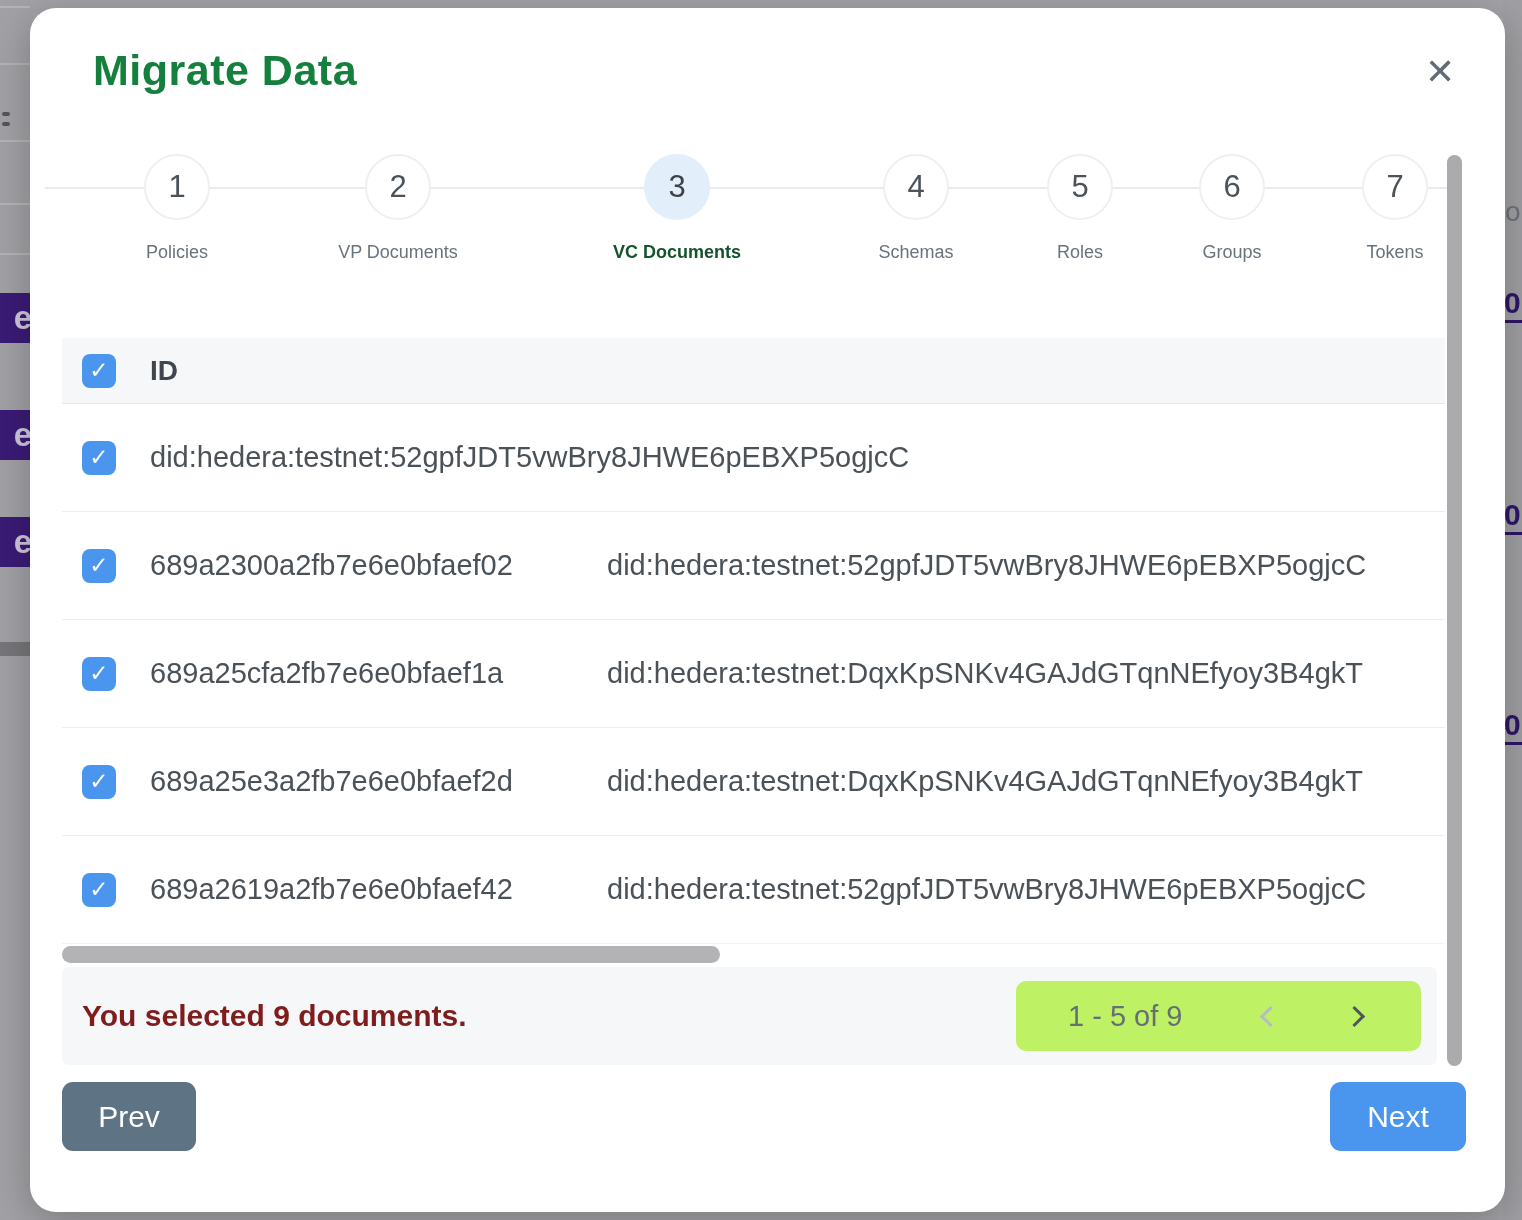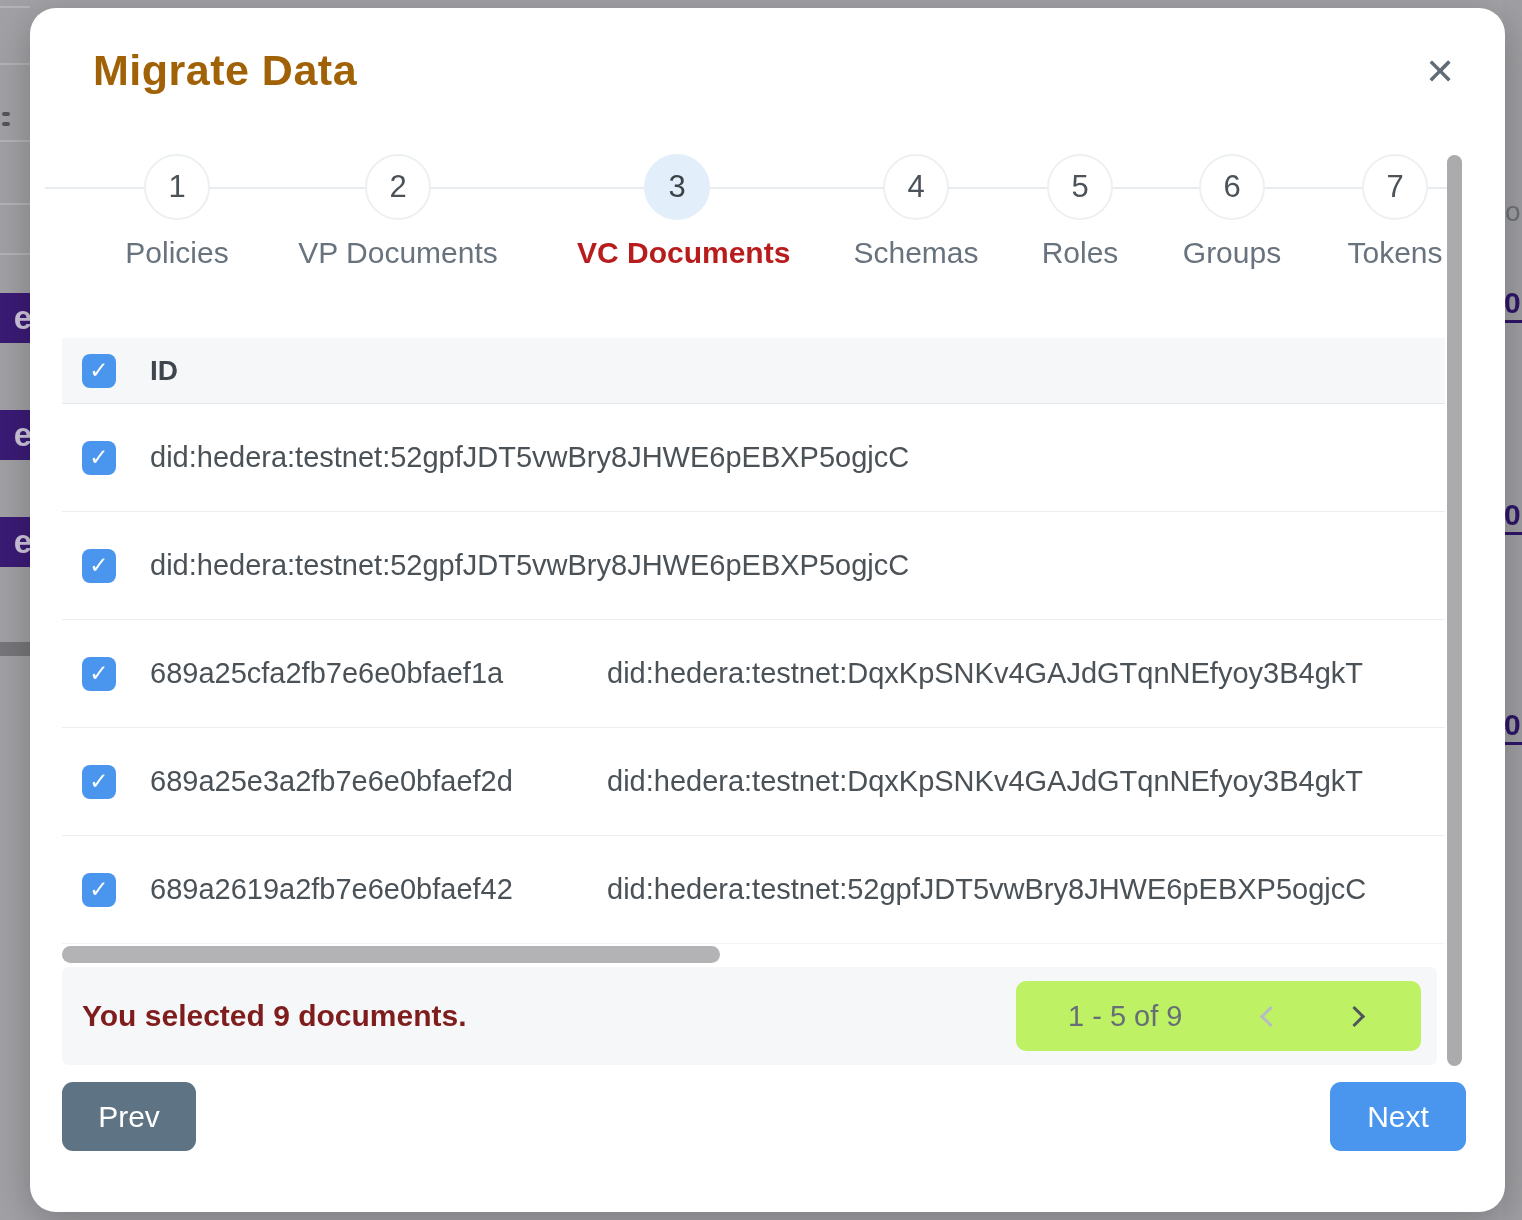--- a/index.html
+++ b/index.html
@@ -32,21 +32,21 @@
 
   
   .modal {
     position:absolute; left:30px; top:8px; width:1475px; height:1204px;
     background:#ffffff; border-radius:26px;
     box-shadow:0 10px 40px rgba(0,0,0,.25);
     overflow:hidden;
   }
   .modal-title {
     position:absolute; left:63px; top:38px;
-    font-size:43px; font-weight:800; color:#a16207; letter-spacing:.5px;
+    font-size:43px; font-weight:800; color:#15803d; letter-spacing:.5px;
   }
   .close-btn {
     position:absolute; left:1382px; top:36px; width:56px; height:56px;
     display:flex; align-items:center; justify-content:center;
     font-size:36px; color:#606b75; cursor:pointer;
   }
 
   
   .stepper-line {
     position:absolute; left:15px; top:179px; width:1403px; height:2px; background:#e9ecef;
@@ -54,22 +54,22 @@
   .step { position:absolute; top:146px; width:200px; text-align:center; }
   .step-circle {
     width:66px; height:66px; border-radius:50%;
     background:#ffffff; border:2px solid #edf0f2;
     margin:0 auto;
     display:flex; align-items:center; justify-content:center;
     font-size:31px; color:#4b5258; font-weight:500;
     position:relative; z-index:2;
   }
   .step.active .step-circle { background:#e2effa; border-color:#e2effa; color:#3c4248; }
-  .step-label { margin-top:16px; font-size:30px; color:#68737e; white-space:nowrap; }
-  .step.active .step-label { color:#b91c1c; font-weight:700; }
+  .step-label { margin-top:22px; font-size:18px; color:#68737e; white-space:nowrap; }
+  .step.active .step-label { color:#14532d; font-weight:700; }
 
   
   .tbl { position:absolute; left:32px; top:330px; width:1383px; }
   .tbl-header {
     height:66px; background:#f6f7f9; border-bottom:1px solid #e5e8ea;
     display:flex; align-items:center;
     font-size:28px; font-weight:700; color:#3f464d;
   }
   .tbl-row {
     height:108px; border-bottom:1px solid #eceef0;
@@ -212,20 +212,21 @@
           </div>
         </div>
       <div class="cell-owner">did:hedera:testnet:52gpfJDT5vwBry8JHWE6pEBXP5ogjcC</div>
     </div>
     <div class="tbl-row">
       <div class="cell-check">
           <div class="checkbox">
             <span>✓</span>
           </div>
         </div>
+      <div class="cell-id">689a2300a2fb7e6e0bfaef02</div>
       <div class="cell-owner">did:hedera:testnet:52gpfJDT5vwBry8JHWE6pEBXP5ogjcC</div>
     </div>
     <div class="tbl-row">
       <div class="cell-check">
           <div class="checkbox">
             <span>✓</span>
           </div>
         </div>
       <div class="cell-id">689a25cfa2fb7e6e0bfaef1a</div>
       <div class="cell-owner">did:hedera:testnet:DqxKpSNKv4GAJdGTqnNEfyoy3B4gkT</div>

